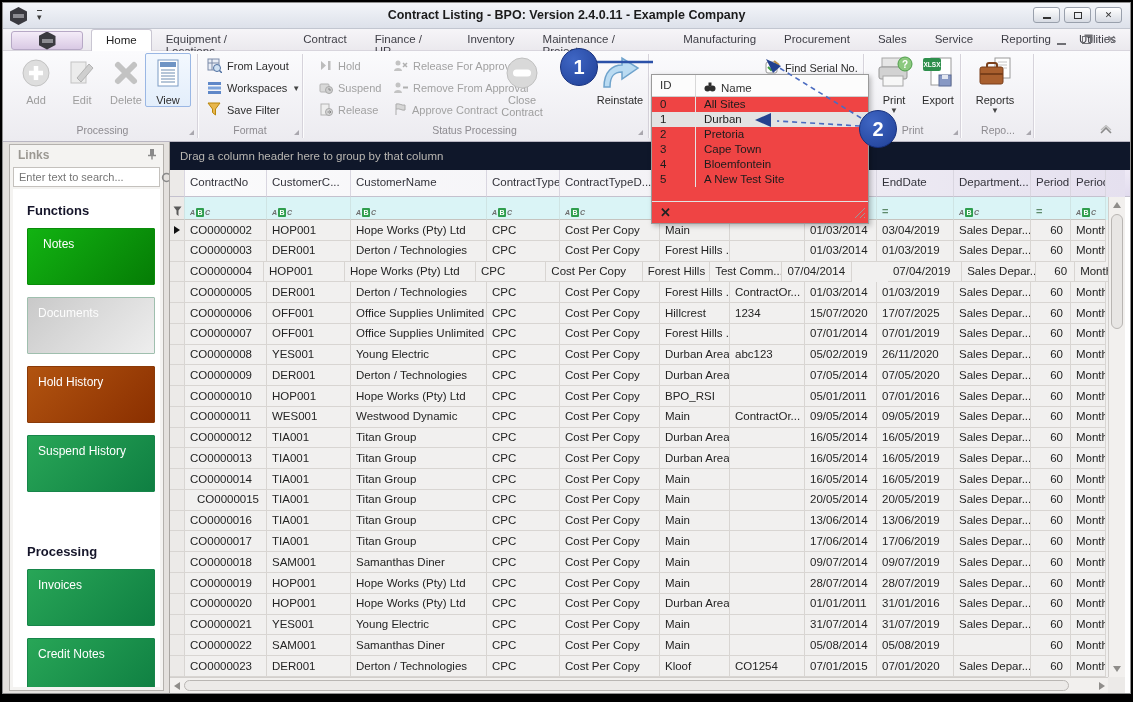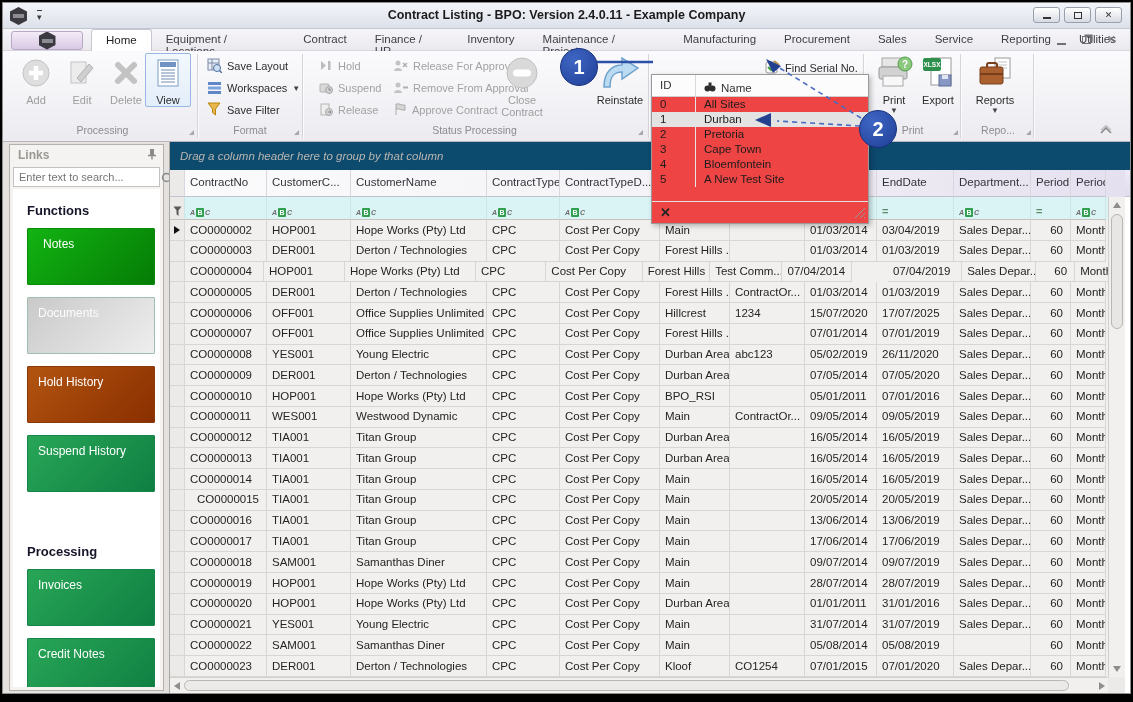--- a/index.html
+++ b/index.html
@@ -103,22 +103,22 @@
   .side-btn { width:128px; height:57px; margin:0 0 12px 14px; border-radius:1px;
     color:#fff; font-size:12px; padding:8px 0 0 10px; }
   .sb-green  { background:linear-gradient(135deg,#12b312,#057c05); border:1px solid #0a8c0a;padding-left:15px; }
   .sb-silver { background:linear-gradient(135deg,#c9c9c9,#eeeeee); border:1px solid #9fbfae; color:#fdfdfd; }
   .sb-orange { background:linear-gradient(135deg,#b25410,#8a2f00); border:1px solid #8a3a08; }
   .sb-green2 { background:linear-gradient(135deg,#28a657,#0f7f42); border:1px solid #17854a; }
 
   
   .grid { position:absolute; left:166px; top:0; width:961px; height:551px; background:#fff;
     border-left:1px solid #aaa7a3; overflow:hidden; }
-  .group-panel { position:absolute; left:0; top:0; width:100%; height:28px; background:#0c4a6e;
-    color:#b9b6b1; font-size:11.5px; padding:8px 0 0 10px;font-style:italic; }
+  .group-panel { position:absolute; left:0; top:0; width:100%; height:28px; background:#0f172a;
+    color:#b9b6b1; font-size:11.5px; padding:8px 0 0 10px; }
   .hdr-row, .filter-row, .grow { display:flex; }
   .hdr-row { position:absolute; left:0; top:28px; width:955px; height:27px;
     background:linear-gradient(90deg,#fbfbfc 0%,#f3f2f6 55%,#e5e0ef 100%); }
   .hdr-ext { position:absolute; left:938px; top:28px; width:23px; height:27px;
     background:linear-gradient(#efeaf6,#e2dcee); border-bottom:1px solid #c4c1ce; }
   .hcell { border-right:1px solid #d9d6e0; border-bottom:1px solid #c4c1ce; font-size:11.5px;
     color:#33333b; padding:6px 0 0 5px; white-space:nowrap; overflow:hidden; }
   .hcell.ind { border-bottom:1px solid #c4c1ce; }
   .filter-row { position:absolute; left:0; top:55px; width:939px; height:23px; background:#daf4f6; }
   .fcell { border-right:1px solid #cfe4e4; border-bottom:1px solid #c6c3bf;
@@ -246,21 +246,21 @@
     </div>
     <div class="grouplabel" style="left:6px;width:187px"><span>Processing</span><span class="launcher"></span></div>
 
     <div class="smbtn" style="left:204px;top:6px">
       <span><svg width="15" height="15">
             <rect x="1" y="1" width="11" height="11" fill="#e9edf5" stroke="#7a8aa8"></rect>
             <path d="M1 5h11M5 1v11" stroke="#7a8aa8"></path>
             <circle cx="10" cy="10" r="3.5" fill="#cfe0f2" stroke="#4e6fa0"></circle>
             <path d="M12.5 12.5 L15 15" stroke="#4e6fa0" stroke-width="1.5"></path>
           </svg></span>
-      <span>Save Layout</span>
+      <span>From Layout</span>
     </div>
     <div class="smbtn" style="left:204px;top:28px">
       <span><svg width="15" height="15">
             <rect x="1" y="2" width="13" height="3" fill="#5f87c8"></rect>
             <rect x="1" y="6.5" width="13" height="3" fill="#7da3dc"></rect>
             <rect x="1" y="11" width="13" height="3" fill="#5f87c8"></rect>
           </svg></span>
       <span>Workspaces</span>
         <span class="ddcaret">▼</span>
     </div>

